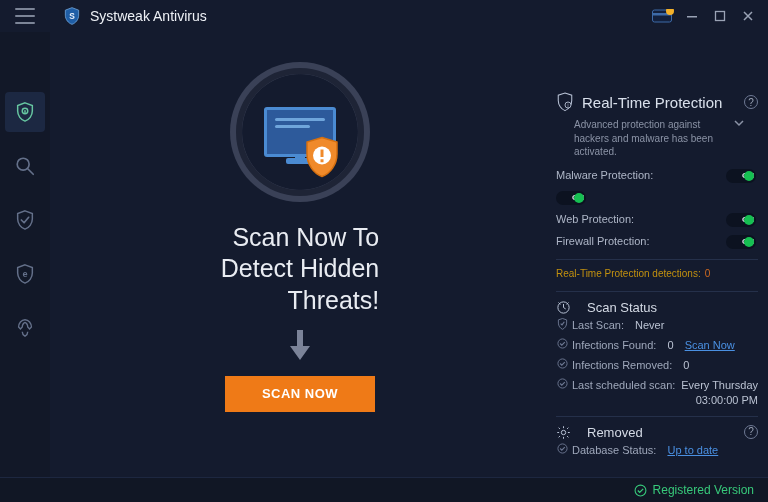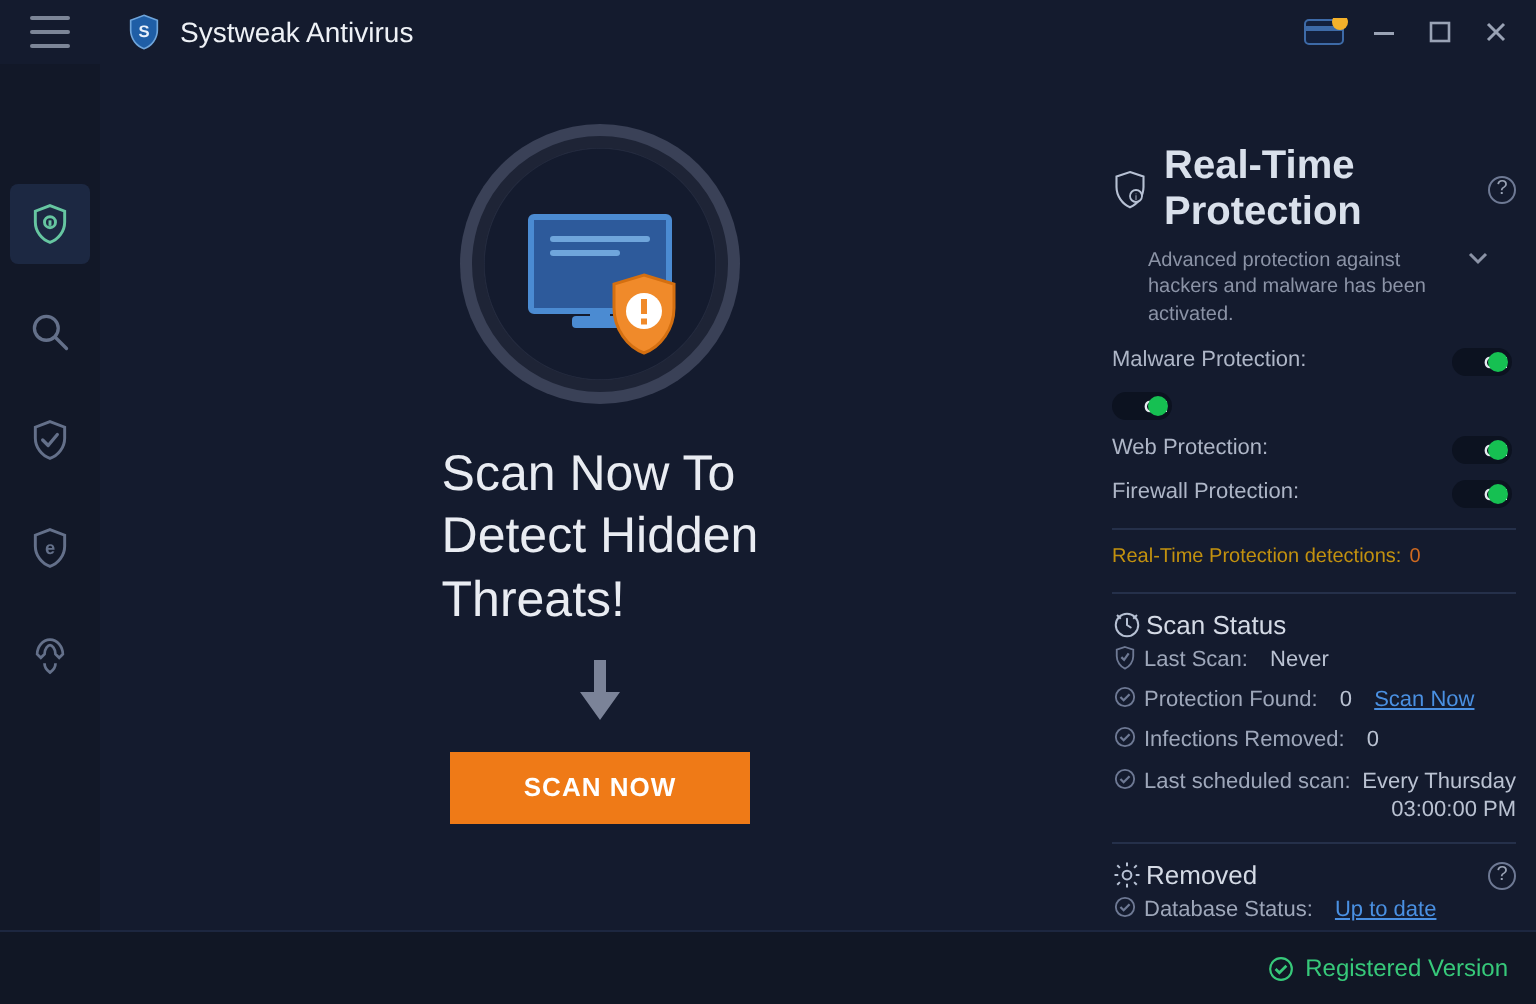--- a/index.html
+++ b/index.html
@@ -135,21 +135,21 @@
     position:absolute;
     right: 30px;
     bottom: 24px;
     z-index:3;
   }
   .hero-text {
     margin-top: 20px;
     font-size: 25px;
     line-height: 1.25;
     color: #e9ecf2;
-    text-align:left;
+    text-align:right;
     font-weight: 400;
     white-space: pre-line;
   }
   .arrow-down {
     margin-top: 12px;
     color:#7b8398;
   }
   .scan-btn {
     margin-top: 14px;
     background:#ef7a17;
@@ -169,22 +169,22 @@
     display:flex;
     flex-direction:column;
     font-size: 11px;
   }
   .panel-gap { height: 50px; }
   .panel-head {
     display:flex; align-items:center; gap:8px;
     color:#d9e0eb;
   }
   .panel-head .title {
-    font-size: 20px;
-    font-weight: 700;
+    font-size: 15px;
+    font-weight: 400;
     flex:1;
   }
   .help-q {
     width:14px; height:14px; border:1px solid #6e7994; border-radius:50%;
     color:#9aa3b5; font-size:10px; display:flex; align-items:center; justify-content:center;
     cursor:pointer;
   }
   .panel-desc {
     color:#8b93a6;
     font-size: 10px;
@@ -217,38 +217,38 @@
     position:absolute; left:16px; font-size:8px; color:#e6eaf1; font-weight:600;
   }
   .toggle .knob{
     position:absolute; right:2px; width:10px; height:10px; border-radius:50%;
     background:#16c052;
   }
   .divider { height:1px; background:#25304a; margin: 6px 0; }
   .det-row { color:#c2910f; font-size:10px; padding:2px 0 6px; }
   .det-row .num { color:#d06a20; margin-left:4px;}
   .section-head {
-    display:flex; align-items:flex-end; gap:2px;
+    display:flex; align-items:flex-start; gap:16px;
     color:#d4dae5; font-size: 13px;
     padding-top:2px;
   }
   .section-head .spacer{ flex:1; }
   .info-row {
     display:flex; align-items:flex-start; gap:4px;
     color:#9ea7ba; font-size:11px;
     padding: 3px 0 3px 0;
     line-height:1.3;
   }
   .info-row .ico { width:12px; flex:0 0 12px; color:#6e7994; display:flex; justify-content:center; }
   .info-row .val { color:#bac2d2; }
   .info-row a { color:#4a90e2; text-decoration: underline; cursor:pointer; }
   .sched-val { text-align:right; color:#bac2d2; }
   
   .footer {
-    height: 37px;
+    height: 25px;
     background:#111725;
     border-top:1px solid #1d2740;
     display:flex; align-items:center; justify-content:flex-end;
     padding: 0 14px;
     font-size: 12px;
     color:#37c97a;
     gap:6px;
   }
   .footer svg { flex:0 0 auto; }
 
@@ -444,21 +444,21 @@
             </span>
           <span>Last Scan:</span>&nbsp;<span class="val">Never</span>
         </div>
         <div class="info-row">
           <span class="ico">
               <svg width="11" height="11" viewBox="0 0 24 24">
                 <circle cx="12" cy="12" r="10" fill="none" stroke="currentColor" stroke-width="2"></circle>
                 <path d="M7 12 L10.5 15.5 L17 9" fill="none" stroke="currentColor" stroke-width="2.5"></path>
               </svg>
             </span>
-          <span>Protection Found:</span>&nbsp;<span class="val">0</span>&nbsp;<a>Scan Now</a>
+          <span>Infections Found:</span>&nbsp;<span class="val">0</span>&nbsp;<a>Scan Now</a>
         </div>
         <div class="info-row">
           <span class="ico">
               <svg width="11" height="11" viewBox="0 0 24 24">
                 <circle cx="12" cy="12" r="10" fill="none" stroke="currentColor" stroke-width="2"></circle>
                 <path d="M7 12 L10.5 15.5 L17 9" fill="none" stroke="currentColor" stroke-width="2.5"></path>
               </svg>
             </span>
           <span>Infections Removed:</span>&nbsp;<span class="val">0</span>
         </div>

